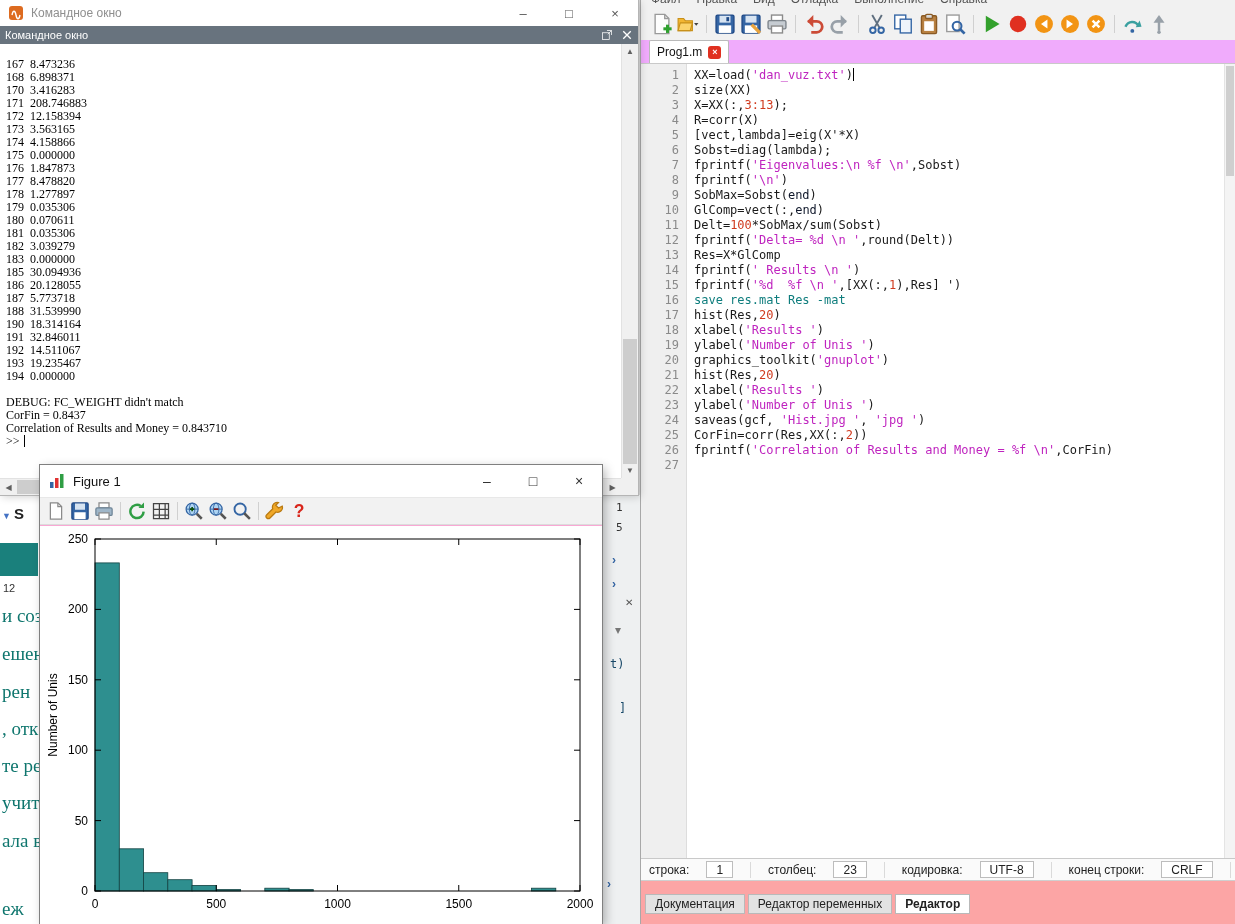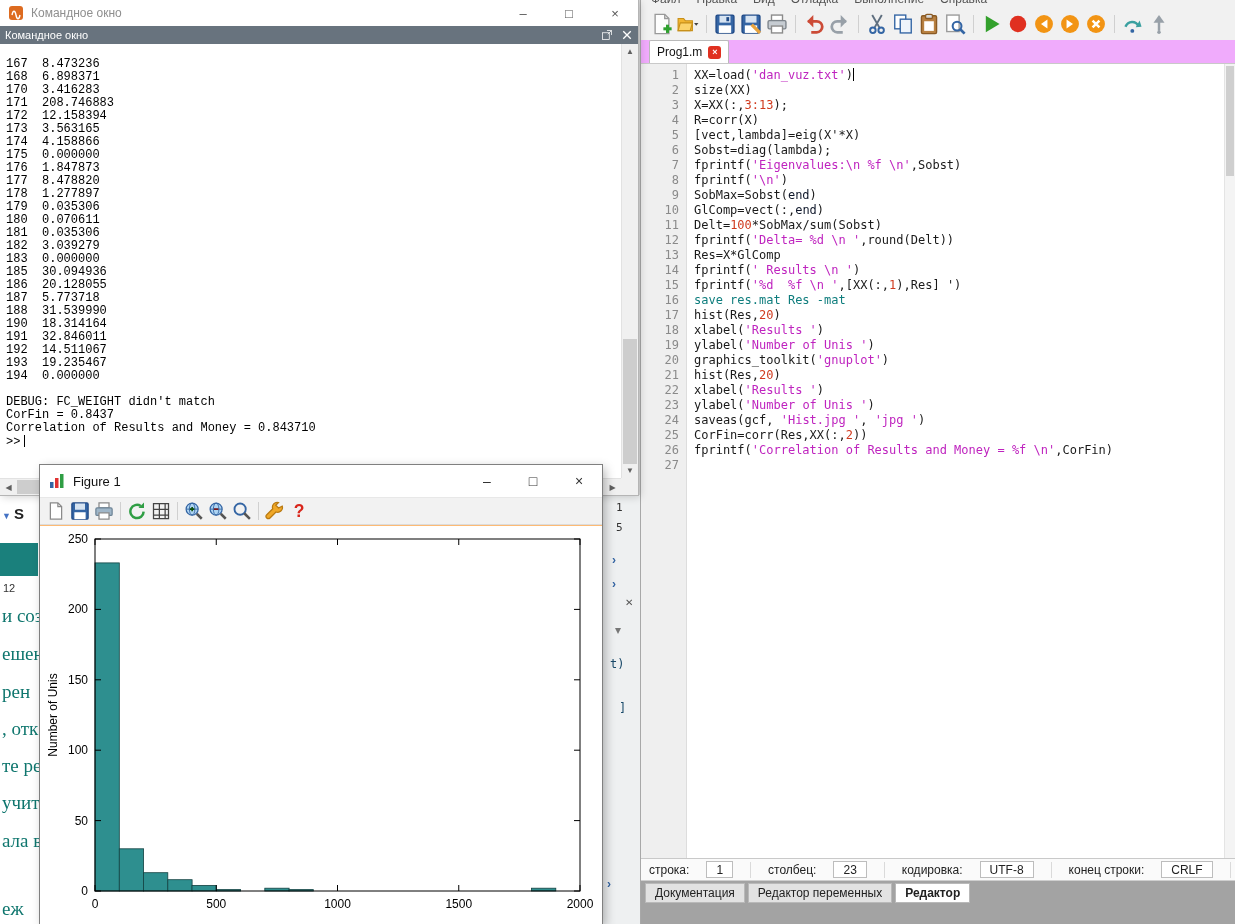--- a/index.html
+++ b/index.html
@@ -45,50 +45,50 @@
   .gutter div{height:15px}
   .code{flex:1;padding:4px 0 0 7px;line-height:15px;overflow:hidden}
   .code-line{height:15px;white-space:pre}
   .tk-p{color:#1a1a1a}.tk-s{color:#bf24bf}.tk-n{color:#d03a1e}.tk-k{color:#0f172a}.tk-c{color:#0e7d7d}
   .ed-caret{display:inline-block;width:1px;height:13px;background:#000;vertical-align:-2px}
   .ed-scroll{position:absolute;right:0;top:64px;width:11px;height:794px;background:#f4f4f4;border-left:1px solid #e4e4e4}
   .ed-thumb{position:absolute;left:1px;right:1px;top:2px;height:110px;background:#cfcfcf}
   .statusbar{position:absolute;left:0;top:858px;width:100%;height:22px;background:#fafafa;border-top:1px solid #c9c9c9;display:flex;align-items:center;gap:17px;padding-left:8px;font-size:12px;color:#222}
   .sb-val{border:1px solid #bdbdbd;background:#fff;height:17px;line-height:16px;padding:0 9px}
   .sb-sep{width:1px;height:16px;background:#dadada}
-  .bottombar{position:absolute;left:0;top:880px;width:100%;height:44px;background:#a3a3a3;border-top:1px solid #cfcfcf;display:flex;align-items:flex-start;gap:3px;padding:2px 0 0 4px}
+  .bottombar{position:absolute;left:0;top:880px;width:100%;height:44px;background:#fca5a5;border-top:1px solid #cfcfcf;display:flex;align-items:center;gap:3px;padding:2px 0 0 4px}
   .btab{height:20px;line-height:19px;padding:0 9px;border:1px solid #b9b9b9;background:#e2e2e2;font-size:12px;color:#222}
   .btab.active{background:#fff;font-weight:bold}
 
   
   #cmdwin{left:0;top:0;width:638px;height:495px;background:#fff;z-index:20;box-shadow:0 0 0 1px #b5b5b5,2px 2px 8px rgba(0,0,0,.18)}
   .os-titlebar{height:26px;display:flex;align-items:center;background:#fff;padding-left:8px}
   .os-titlebar .icon{width:16px;height:16px}
   .os-title{color:#8f8f8f;font-size:12px;margin-left:7px}
   .winbtns{margin-left:auto;display:flex;height:100%}
   .winbtn{width:46px;display:flex;align-items:center;justify-content:center;font-size:13px;color:#555}
   .dock-header{height:18px;background:#68737e;display:flex;align-items:center;padding:0 5px;color:#fff;font-size:11px}
   .dock-icons{margin-left:auto;display:flex;gap:8px;align-items:center}
   .dock-icons .icon{width:12px;height:12px}
-  .cmd-content{position:absolute;top:44px;left:0;right:17px;bottom:17px;overflow:hidden;font-family:Liberation Mono, monospace;font-size:12px;line-height:13px;padding:14px 0 0 6px;color:#000}
+  .cmd-content{position:absolute;top:44px;left:0;right:17px;bottom:17px;overflow:hidden;font-family:Liberation Serif, serif;font-size:12px;line-height:13px;padding:14px 0 0 6px;color:#000}
   .cmd-line{height:13px;white-space:pre}
   .prompt-row{height:13px;white-space:pre}
   .caret{display:inline-block;width:1px;height:12px;background:#000;margin-left:4px;vertical-align:-2px}
   .vscroll{position:absolute;top:44px;right:0;width:17px;bottom:17px;background:#f0f0f0;border-left:1px solid #e2e2e2}
   .vscroll .arr{position:absolute;left:0;width:100%;height:15px;font-size:8px;color:#606060;text-align:center;line-height:15px}
   .arr.up{top:0}.arr.dn{bottom:0}
   .vthumb{position:absolute;left:1px;right:1px;top:295px;height:125px;background:#cdcdcd}
   .hscroll{position:absolute;left:0;right:17px;bottom:0;height:17px;background:#f0f0f0;border-top:1px solid #e2e2e2}
   .hscroll .arr{position:absolute;top:0;width:17px;height:100%;font-size:8px;color:#606060;text-align:center;line-height:17px}
   .arr.lf{left:0}.arr.rt{right:0}
   .hthumb{position:absolute;top:1px;bottom:1px;left:17px;width:260px;background:#cdcdcd}
   .scroll-corner{position:absolute;right:0;bottom:0;width:17px;height:17px;background:#f0f0f0}
 
   
-  #figwin{left:40px;top:465px;width:562px;height:459px;background:#fdba74;z-index:30;box-shadow:0 0 0 1px #808080,3px 3px 10px rgba(0,0,0,.3)}
+  #figwin{left:40px;top:465px;width:562px;height:459px;background:#f9a8d4;z-index:30;box-shadow:0 0 0 1px #808080,3px 3px 10px rgba(0,0,0,.3)}
   .fig-titlebar{height:32px;display:flex;align-items:center;padding-left:9px;background:#fff}
   .fig-titlebar .icon{width:16px;height:16px}
   .fig-title{font-size:13px;color:#111;margin-left:8px}
   .fig-titlebar .winbtn{width:46px;height:32px;font-size:14px;color:#333}
   .fig-toolbar{height:28px;background:#f2f2f2;border-top:1px solid #e8e8e8;border-bottom:1px solid #dcdcdc;display:flex;align-items:center;gap:4px;padding-left:6px}
   .fig-toolbar .icon{width:20px;height:20px}
   .fig-toolbar .tbsep{margin:0 2px}
   .fig-plot{position:absolute;left:0;top:61px;right:0;bottom:0;background:#fff}
   svg text{font-family:"Liberation Sans",sans-serif}
 </style>

